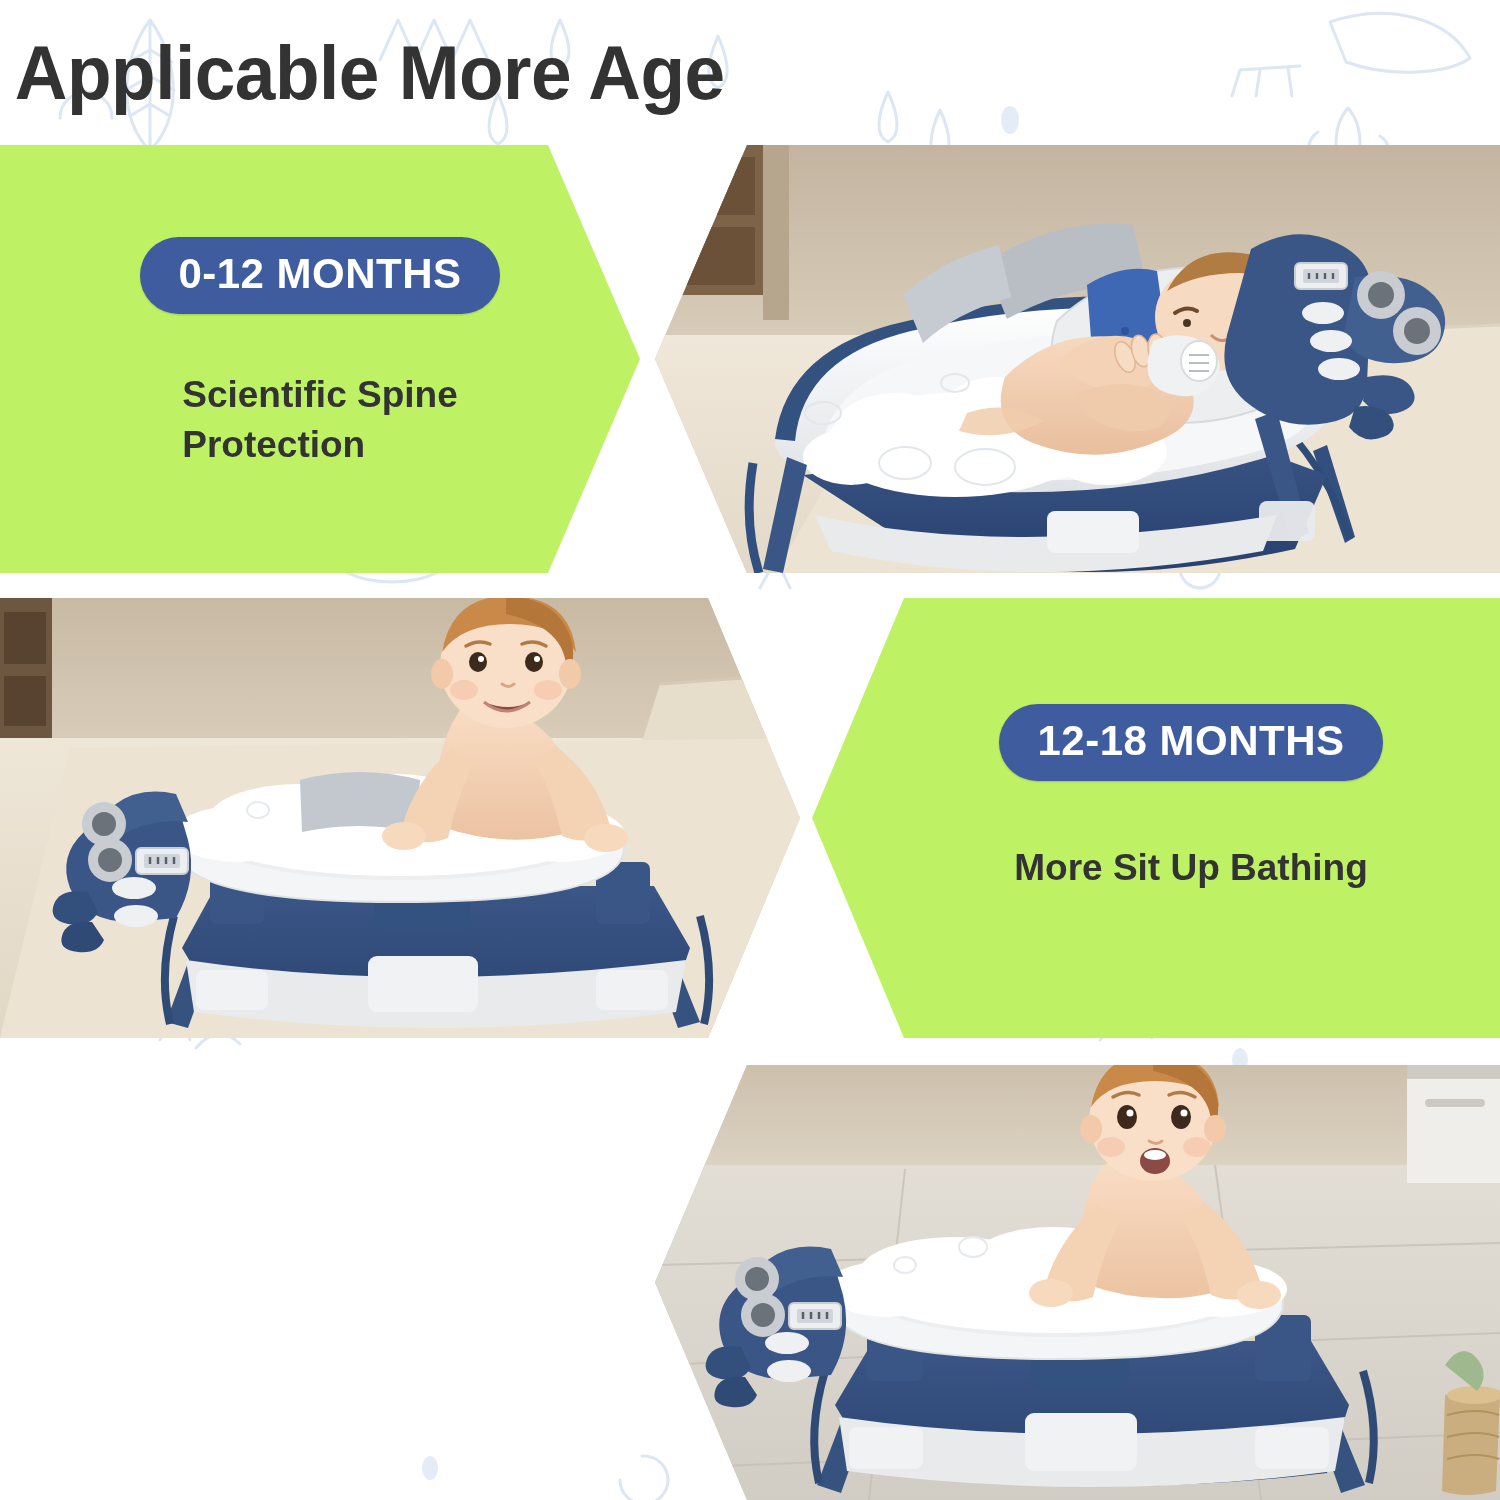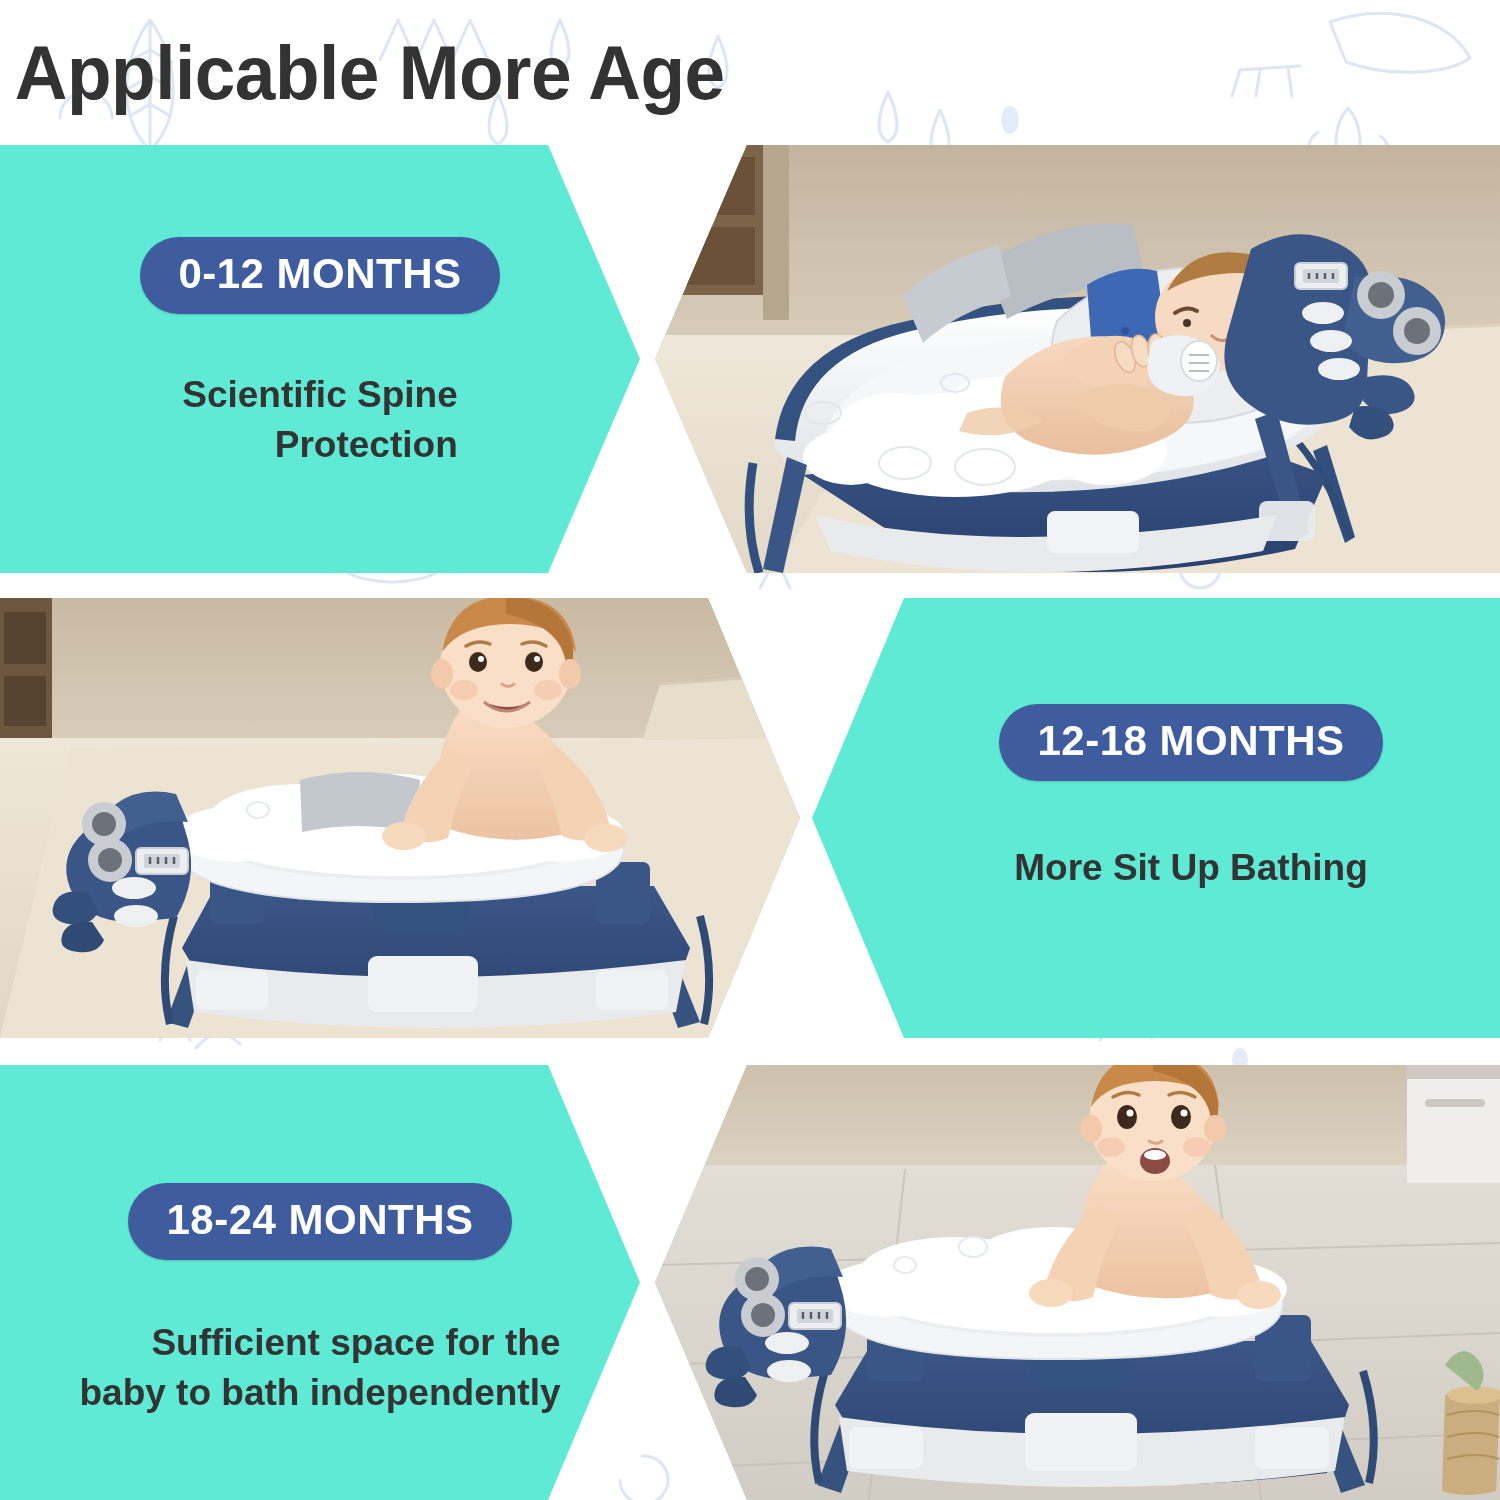--- a/index.html
+++ b/index.html
@@ -30,21 +30,21 @@
 
   
   .row{position:absolute;left:0;width:1500px;}
   #row-1{top:145px;height:428px;}
   #row-2{top:598px;height:440px;}
   #row-3{top:1065px;height:435px;}
 
   .half{position:absolute;top:0;height:100%;overflow:hidden;}
 
   
-  .panel{background:#5eead4;}
+  .panel{background:#bef264;}
   
   .panel-left{
     left:0;width:640px;
     clip-path:polygon(0 0, 548px 0, 640px 50%, 548px 100%, 0 100%);
   }
   
   .panel-right{
     left:812px;width:688px;
     clip-path:polygon(92px 0, 688px 0, 688px 100%, 92px 100%, 0 50%);
   }
@@ -71,21 +71,21 @@
   .badge{
     background:#3f5d9e;color:#ffffff;
     border-radius:999px;
     font-size:42px;font-weight:bold;letter-spacing:0.5px;
     padding:16px 38px 19px 38px;
     white-space:nowrap;line-height:1;
     box-shadow:0 1px 2px rgba(0,0,0,.18);
   }
   .desc{
     color:#333333;font-size:37px;font-weight:bold;
-    text-align:right;line-height:1.35;
+    text-align:left;line-height:1.35;
     max-width:92%;
   }
 
   
   #panel-1 .panel-inner{padding-top:92px;}
   #panel-1 .desc{margin-top:56px;}
   #panel-2 .panel-inner{padding-top:106px;padding-left:70px;}
   #panel-2 .desc{margin-top:62px;}
   #panel-3 .panel-inner{padding-top:118px;}
   #panel-3 .desc{margin-top:58px;}
@@ -558,22 +558,15 @@
         </g>
         <g fill="#eef0f2">
           <ellipse cx="132" cy="278" rx="22" ry="11"></ellipse>
           <ellipse cx="134" cy="306" rx="22" ry="11"></ellipse>
         </g>
         <path d="M86 282 q-28 -4 -34 12 q-6 16 14 20 q22 4 30 -12 Z" fill="#33507d"></path>
         <path d="M90 312 q-26 -2 -30 14 q-4 14 16 16 q20 2 26 -12 Z" fill="#2e4a75"></path>
       </svg>
     </div>
 
-    <div class="half panel panel-left" id="panel-3">
-      <div class="panel-inner">
-        <div class="badge">18-24 MONTHS</div>
-        <div class="desc" style="white-space:pre-line;">Sufficient space for the
-baby to bath independently</div>
-      </div>
-    </div>
   </div>
 
 </div>
 
 </body></html>

